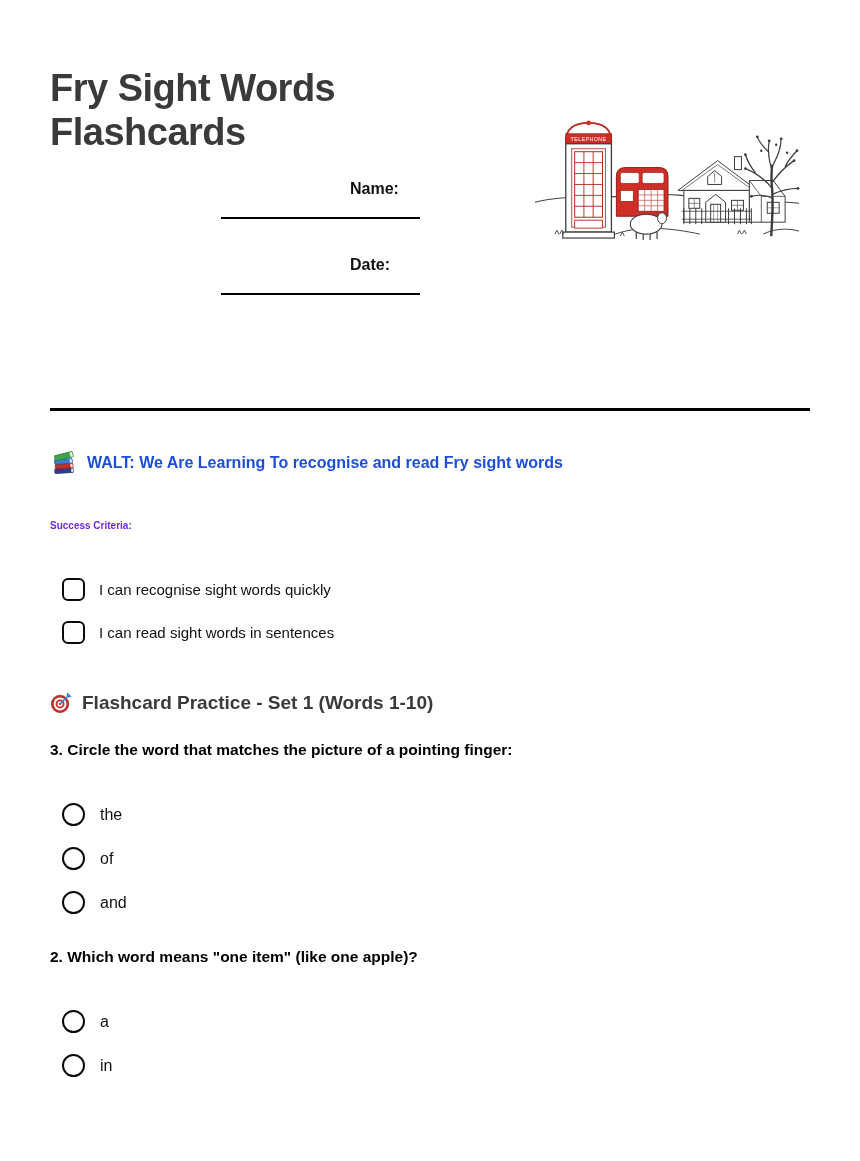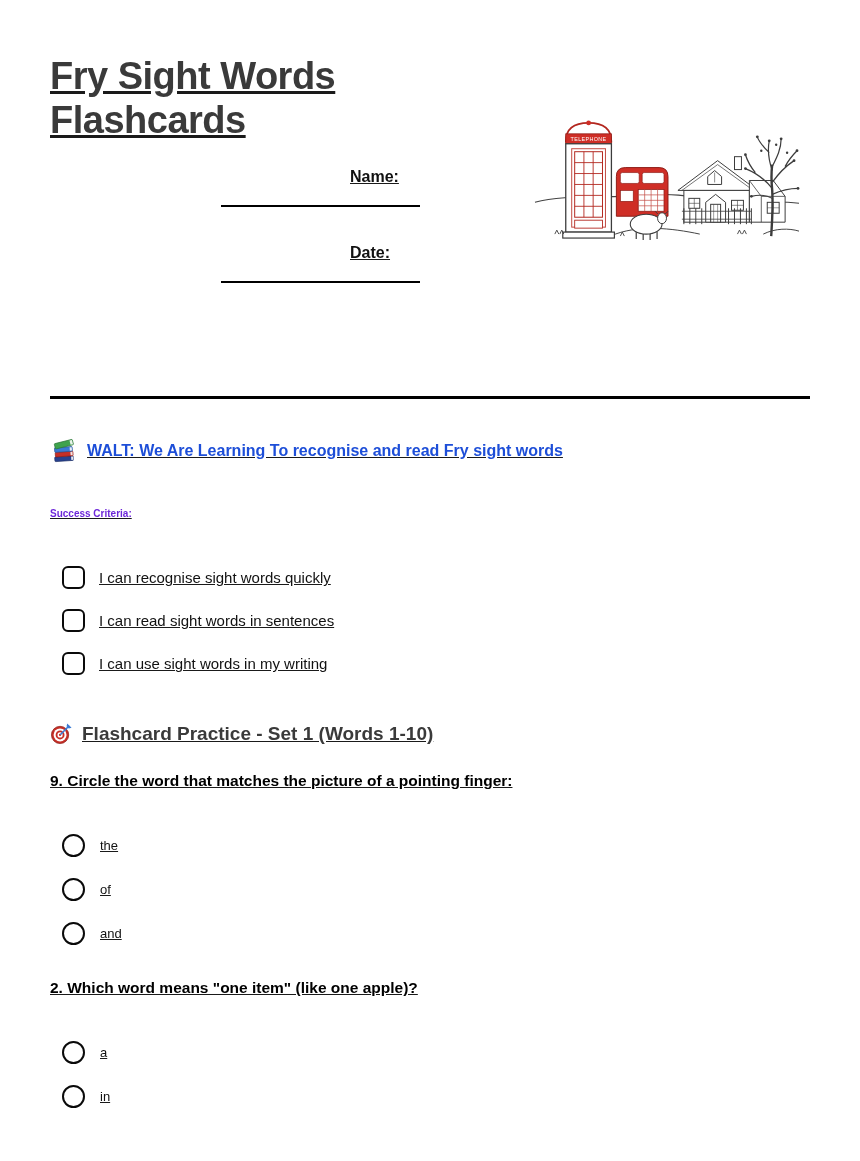--- a/index.html
+++ b/index.html
@@ -5,21 +5,21 @@
   * { margin: 0; padding: 0; box-sizing: border-box; }
   html, body { background: #ffffff; }
   body { font-family: "Liberation Sans", sans-serif; color: #1a1a1a; }
   .page {
     position: relative;
     width: 860px;
     height: 1161px;
     background: #ffffff;
     overflow: hidden;
   }
-  .content { padding: 4px 50px; text-decoration: underline; }
+  .content { padding: 16px 50px; }
 
   
   .page-title {
     padding-top: 50px;
     font-size: 38px;
     line-height: 1.16;
     font-weight: 700;
     color: #3a3a3a;
     letter-spacing: -0.5px;
     width: 430px;
@@ -132,21 +132,21 @@
   }
   .radio {
     width: 23px;
     height: 23px;
     border: 2.5px solid #0a0a0a;
     border-radius: 50%;
     background: #fff;
     flex: 0 0 auto;
     cursor: pointer;
   }
-  .option-text { font-size: 13px; color: #111; }
+  .option-text { font-size: 16px; color: #111; }
 </style>
 </head>
 <body>
 
 <div class="page">
   <div class="content">
 
     <h1 class="page-title">Fry Sight Words Flashcards</h1>
 
     <div class="field-row">
@@ -279,42 +279,38 @@
 
     <div class="criteria-list">
       <div class="criteria-row">
         <div class="checkbox"></div>
         <div class="criteria-text">I can recognise sight words quickly</div>
       </div>
       <div class="criteria-row">
         <div class="checkbox"></div>
         <div class="criteria-text">I can read sight words in sentences</div>
       </div>
-      <div class="criteria-row">
-        <div class="checkbox"></div>
-        <div class="criteria-text">I can use sight words in my writing</div>
-      </div>
     </div>
 
     <div class="practice-heading">
       <span class="icon">
         <svg viewBox="0 0 32 32" xmlns="http://www.w3.org/2000/svg">
           <circle cx="14" cy="18" r="12" fill="#c62f27" stroke="#8f1d17" stroke-width="1"></circle>
           <circle cx="14" cy="18" r="9" fill="#ffffff"></circle>
           <circle cx="14" cy="18" r="6.2" fill="#c62f27"></circle>
           <circle cx="14" cy="18" r="3.6" fill="#ffffff"></circle>
           <circle cx="14" cy="18" r="1.6" fill="#c62f27"></circle>
           <line x1="26" y1="6" x2="15" y2="17" stroke="#3a7bd5" stroke-width="2.2" stroke-linecap="round"></line>
           <path d="M24 2 L30 8 L26 9 L23 6 Z" fill="#3a7bd5"></path>
         </svg>
       </span>
       <span>Flashcard Practice - Set 1 (Words 1-10)</span>
     </div>
 
-    <div class="question-text q1">9. Circle the word that matches the picture of a pointing finger:</div>
+    <div class="question-text q1">3. Circle the word that matches the picture of a pointing finger:</div>
 
     <div class="options-list">
       <div class="option-row">
         <div class="radio"></div>
         <div class="option-text">the</div>
       </div>
       <div class="option-row">
         <div class="radio"></div>
         <div class="option-text">of</div>
       </div>

